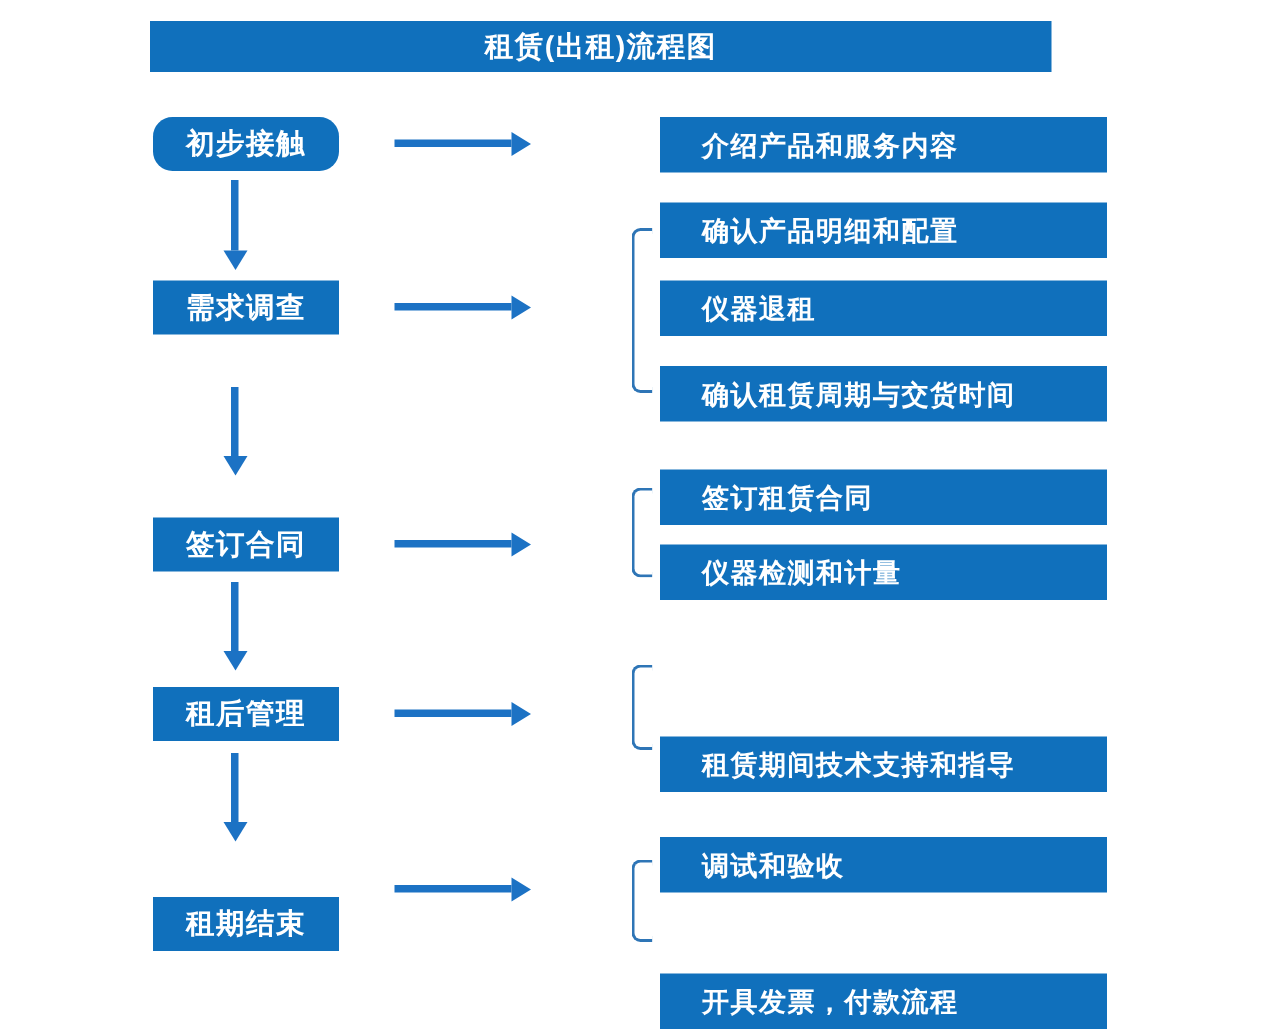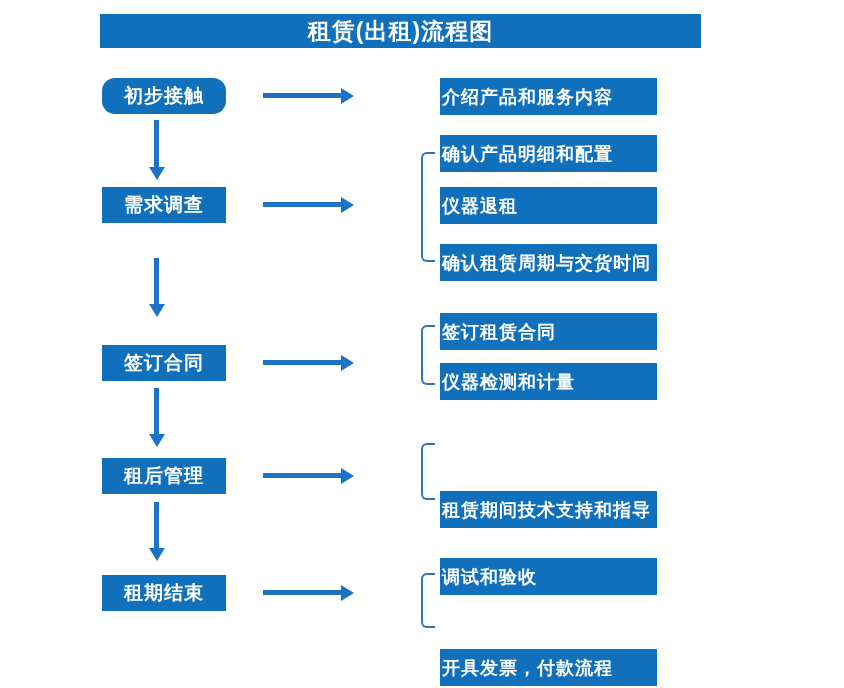--- a/index.html
+++ b/index.html
@@ -18,21 +18,21 @@
     background: #ffffff;
     overflow: hidden;
   }
   .banner {
     position: absolute;
     left: 100px; top: 14px;
     width: 601px; height: 34px;
     background: var(--box-blue);
     color: var(--text-white);
     font-weight: bold;
-    font-size: 23px;
+    font-size: 19px;
     letter-spacing: 1px;
     display: flex;
     align-items: center;
     justify-content: center;
   }
   .step-box {
     position: absolute;
     left: 102px;
     width: 124px; height: 36px;
     background: var(--box-blue);
@@ -40,30 +40,30 @@
     font-weight: bold;
     font-size: 19px;
     letter-spacing: 1px;
     display: flex;
     align-items: center;
     justify-content: center;
   }
   .detail-box {
     position: absolute;
     left: 440px;
-    width: 217px; height: 37px;
+    width: 298px; height: 37px;
     background: var(--box-blue);
     color: var(--text-white);
     font-weight: bold;
     font-size: 18px;
     letter-spacing: 1px;
     display: flex;
     align-items: center;
     justify-content: flex-start;
-    padding-left: 2px;
+    padding-left: 28px;
   }
   .h-arrow {
     position: absolute;
     left: 263px;
     width: 78px; height: 5px;
     background: var(--arrow-blue);
   }
   .h-arrow::after {
     content: '';
     position: absolute;
@@ -104,21 +104,21 @@
 <body>
 
 <div class="canvas">
 
   <div class="banner">租赁(出租)流程图</div>
 
   <div class="step-box" style="top:78px;border-radius:13px;">初步接触</div>
   <div class="step-box" style="top:187px;">需求调查</div>
   <div class="step-box" style="top:345px;">签订合同</div>
   <div class="step-box" style="top:458px;">租后管理</div>
-  <div class="step-box" style="top:575px;">租期结束</div>
+  <div class="step-box" style="top:598px;">租期结束</div>
 
   <div class="v-arrow" style="top:120px; height:47px;"></div>
   <div class="v-arrow" style="top:258px; height:46px;"></div>
   <div class="v-arrow" style="top:388px; height:46px;"></div>
   <div class="v-arrow" style="top:502px; height:46px;"></div>
 
   <div class="h-arrow" style="top:93px;"></div>
   <div class="h-arrow" style="top:202px;"></div>
   <div class="h-arrow" style="top:360px;"></div>
   <div class="h-arrow" style="top:473px;"></div>

